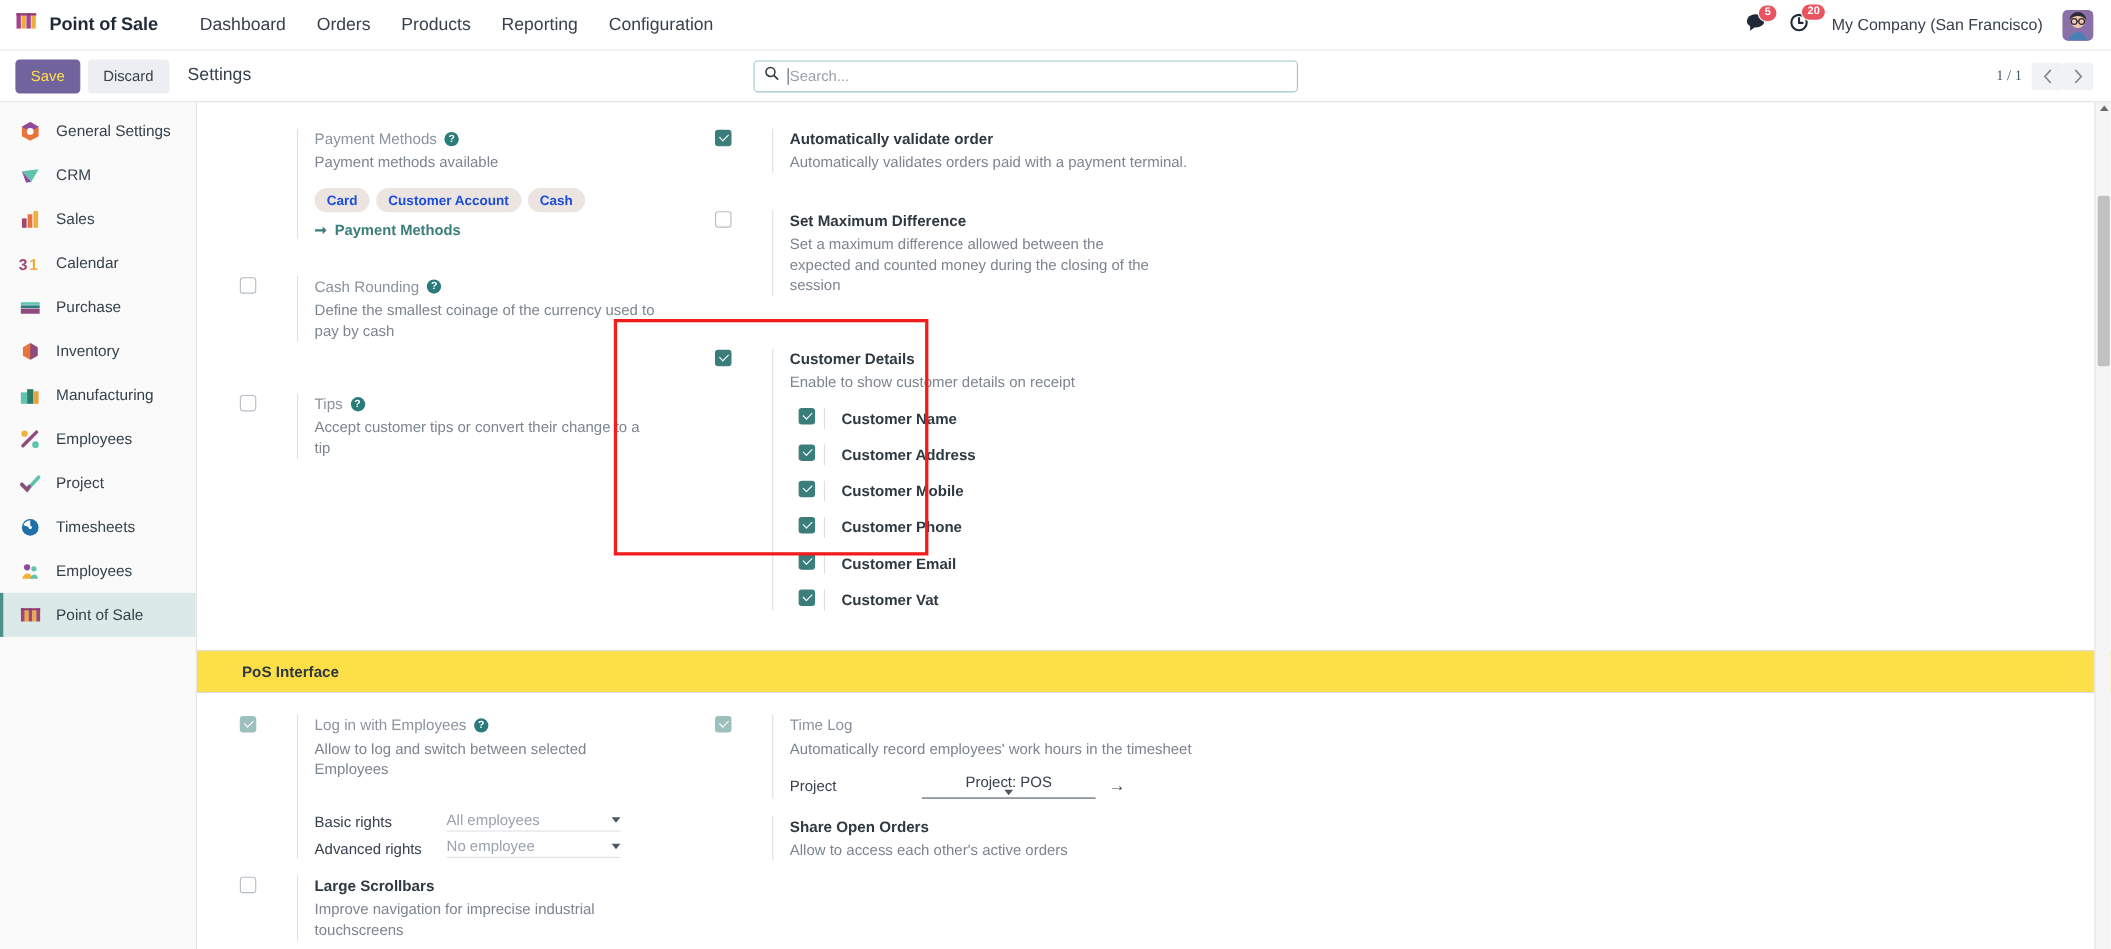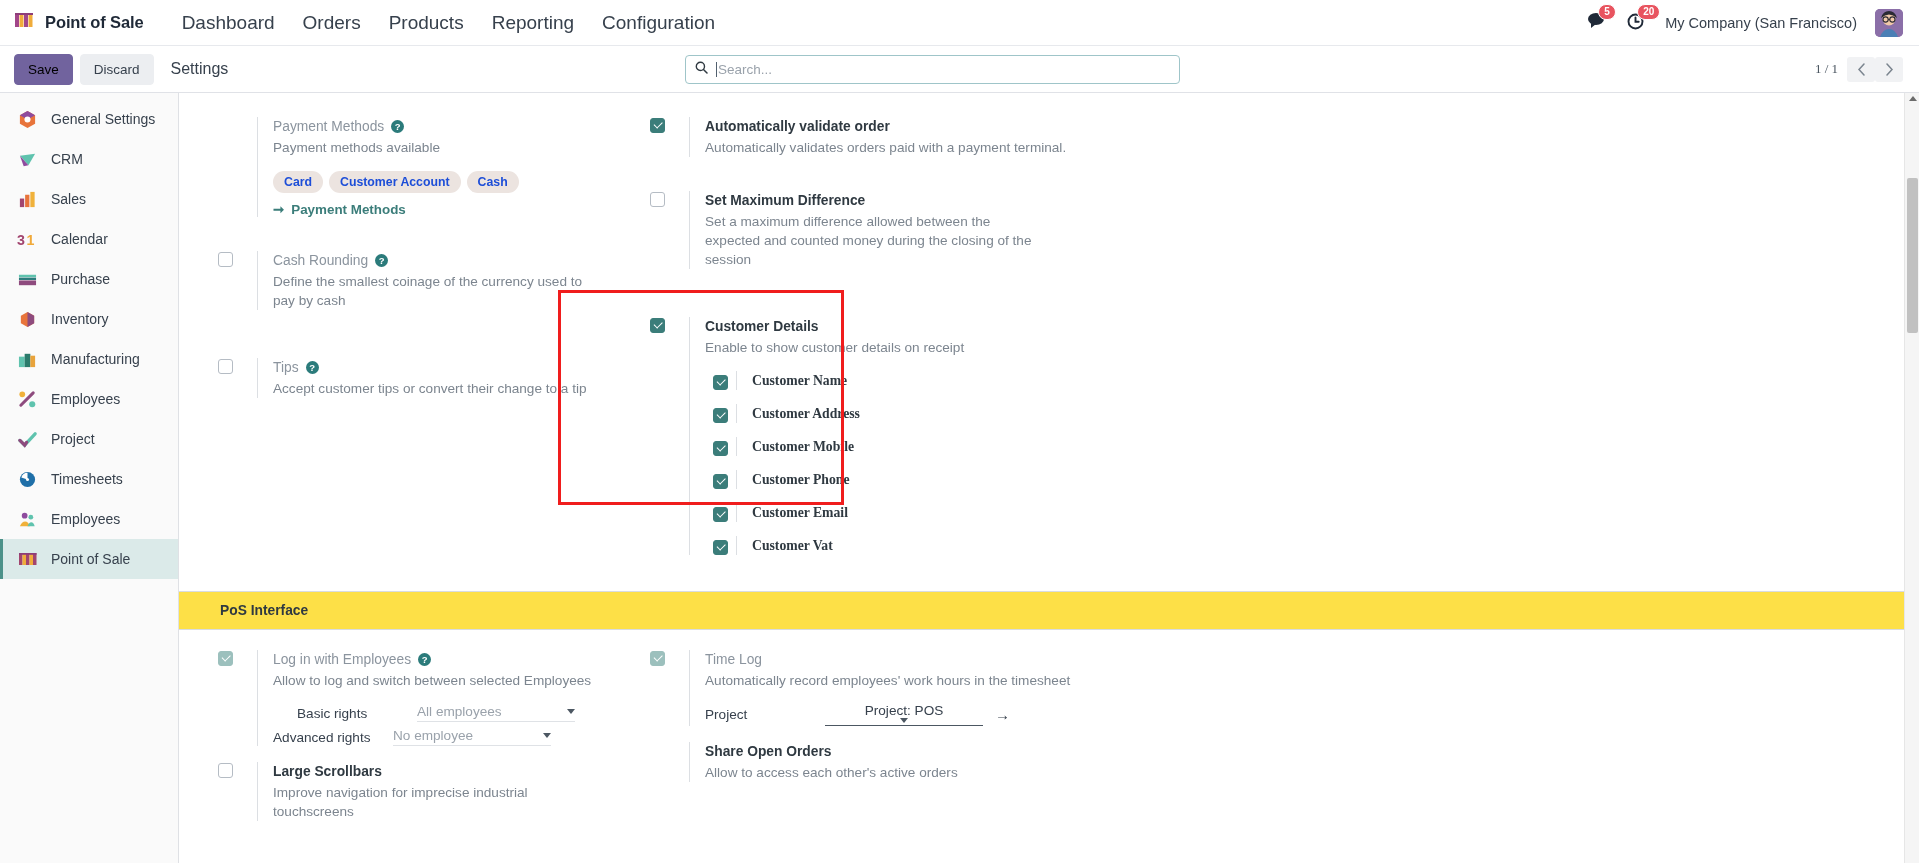--- a/index.html
+++ b/index.html
@@ -25,21 +25,21 @@
   .brand {
     display: flex; align-items: center; gap: 9px;
     margin-right: 24px;
   }
   .brand-label {
     font-size: 16.5px; font-weight: 700; color: #1f2937;
     letter-spacing: -0.1px;
   }
   .nav-menu { display: flex; align-items: center; gap: 0; }
   .nav-item {
-    font-size: 19px; color: #37414d; padding: 6px 14px;
+    font-size: 16px; color: #37414d; padding: 6px 14px;
     cursor: pointer; white-space: nowrap;
   }
   .nav-right {
     margin-left: auto; display: flex; align-items: center; gap: 18px;
   }
   .sysicon { position: relative; cursor: pointer; display:flex; align-items:center; }
   .badge {
     position: absolute; top: -7px; left: 11px;
     background: #e8545f; color: #fff;
     font-size: 10px; font-weight: 700;
@@ -64,21 +64,21 @@
     padding: 0 16px 0 14px;
     position: relative;
     z-index: 15;
   }
   .btn {
     font-size: 13.5px; border-radius: 4px;
     padding: 5px 13px; cursor: pointer;
     border: 1px solid transparent; line-height: 19px;
     font-weight: 400;
   }
-  .btn-save { background: #71639e; color: #000000; border-color:#71639e; }
+  .btn-save { background: #71639e; color: #fde047; border-color:#71639e; }
   .btn-discard { background: #eceef1; color: #37414d; border-color:#eceef1; margin-left: 7px; }
   .breadcrumb-title {
     font-size: 16px; color: #37414d; margin-left: 17px;
   }
   .searchwrap {
     position: absolute; left: 685px; width: 495px;
   }
   .searchbox {
     display: flex; align-items: center;
     border: 1px solid #9fc5c9;
@@ -128,21 +128,21 @@
   
   .content {
     flex: 1; overflow: hidden; position: relative;
     background: #fff;
   }
 
   .block { padding: 24px 28px 10px 28px; }
   .grid2 { display: grid; grid-template-columns: 392px 1fr; column-gap: 40px; }
 
   .setting {
-    display: flex; gap: 4px; margin-bottom: 26px;
+    display: flex; gap: 17px; margin-bottom: 26px;
   }
   .cb-col { width: 46px; flex: 0 0 46px; display: flex; justify-content: flex-start; padding-left: 11px; padding-top: 1px;}
   .s-body {
     border-left: 1px solid #dcdfe3; padding-left: 15px; flex: 1;
   }
   .s-title {
     font-size: 13.8px; font-weight: 700; color: #2f3941;
     display: flex; align-items: center; gap: 7px; line-height: 19px;
   }
   .s-title.muted { color: #8b949e; font-weight: 400; }
@@ -187,21 +187,21 @@
     border-radius: 11px; padding: 3px 11px; line-height: 16px;
     cursor: pointer;
   }
   .intlink {
     margin-top: 9px; font-size: 13.4px; font-weight: 700; color: #3b7d7a;
     display: flex; align-items: center; gap: 7px; cursor: pointer;
   }
 
   
   .subopt {
-    display: flex; align-items: flex-end; margin-top: 14px; font-family: Liberation Serif, serif;
+    display: flex; align-items: flex-start; margin-top: 14px;
   }
   .subopt .sub-cb-col { width: 31px; flex: 0 0 31px; display: flex; justify-content:center;}
   .subopt .sub-body {
     border-left: 1px solid #dcdfe3; padding-left: 15px;
     font-size: 13.7px; font-weight: 700; color: #2f3941; line-height: 19px;
   }
 
   
   .highlight {
     position: absolute;
@@ -618,21 +618,21 @@
             <div class="cb-col">
               <div class="cbox dim"></div>
             </div>
             <div class="s-body">
               <div class="s-title muted">
                 <span>Log in with Employees</span>
                 <span class="help-ico">?</span>
               </div>
               <div class="s-desc">Allow to log and switch between selected Employees</div>
 
-              <div class="fieldrow" style="margin-top:14px;justify-content:center;">
+              <div class="fieldrow" style="margin-top:29px;">
                 <div class="fld-label">Basic rights</div>
                 <div class="fld-val">
                   <span>All employees</span>
                   <span class="caret"></span>
                 </div>
               </div>
               <div class="fieldrow" style="margin-top:6px;">
                 <div class="fld-label">Advanced rights</div>
                 <div class="fld-val">
                   <span>No employee</span>

